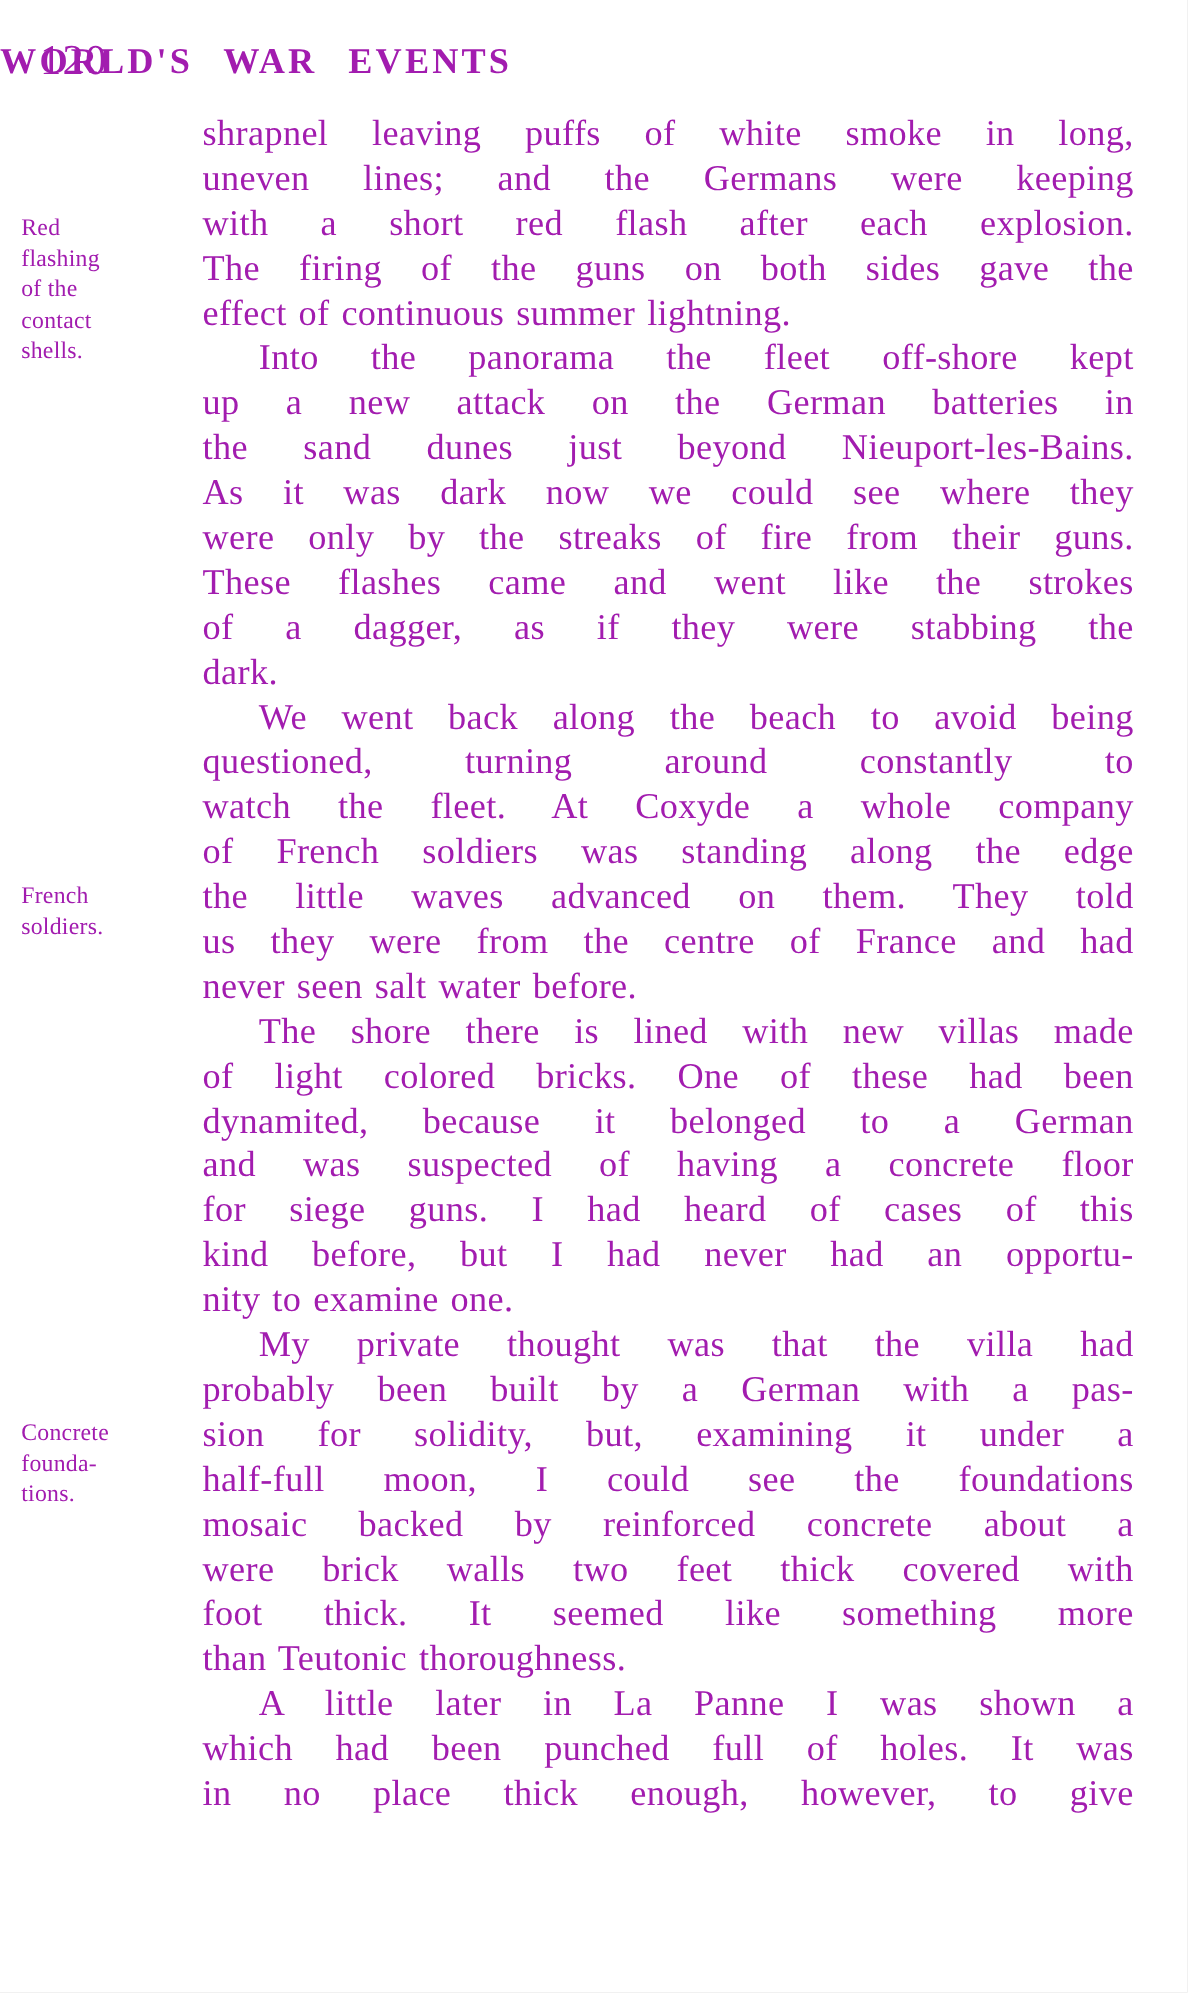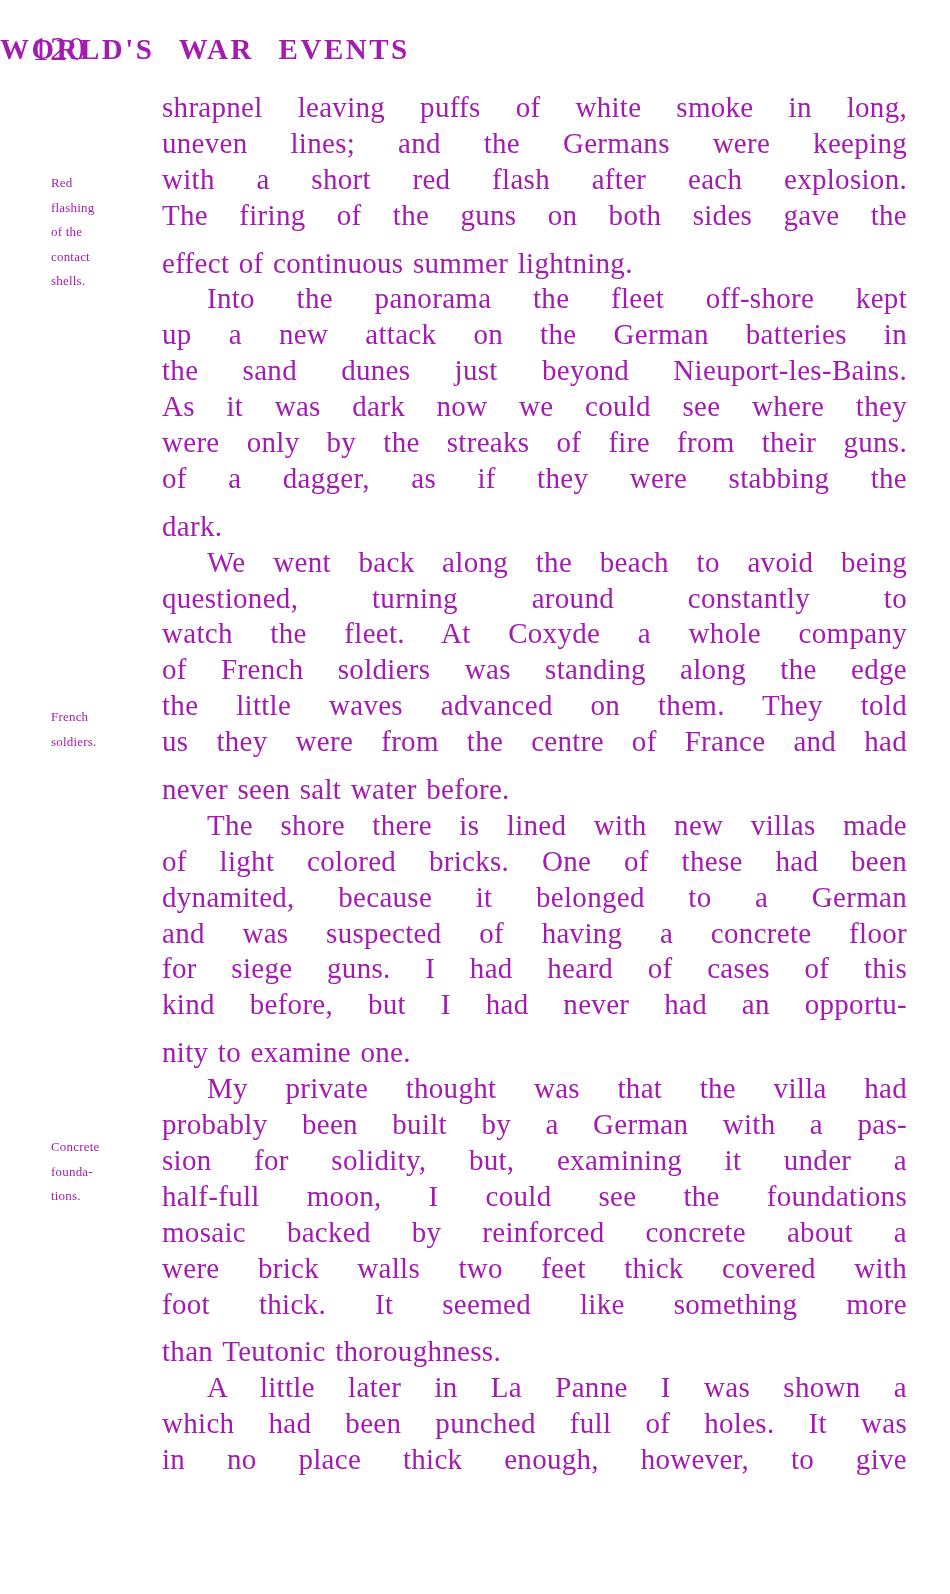--- a/index.html
+++ b/index.html
@@ -36,23 +36,23 @@
     text-align: left;
     font-size: 29px;
     line-height: 42px;
     font-weight: 700;
     letter-spacing: 2.5px;
     word-spacing: 15px;
   }
   
   .mnote {
     position: absolute;
-    left: 51px;
+    left: 17px;
     width: 125px;
-    font-size: 13px;
+    font-size: 19px;
     line-height: 24.5px;
     letter-spacing: 0.2px;
   }
   
   .bodycol {
     position: absolute;
     left: 162px;
     top: 90px;
     width: 745px;
     font-size: 29px;
@@ -63,21 +63,20 @@
   }
   .line {
     height: 35.9px;
     text-align: justify;
     text-align-last: justify;
     white-space: nowrap;
   }
   .line.left {
     text-align: right;
     text-align-last: left;
-    margin-top: 12px;
   }
   .line.indent {
     text-indent: 45px;
   }
 </style>
 </head>
 <body>
 
 <div class="page">
   <div class="header">
@@ -108,20 +107,21 @@
       <div class="line">shrapnel leaving puffs of white smoke in long,</div>
       <div class="line">uneven lines; and the Germans were keeping</div>
       <div class="line">with a short red flash after each explosion.</div>
       <div class="line">The firing of the guns on both sides gave the</div>
       <div class="line left">effect of continuous summer lightning.</div>
       <div class="line indent">Into the panorama the fleet off-shore kept</div>
       <div class="line">up a new attack on the German batteries in</div>
       <div class="line">the sand dunes just beyond Nieuport-les-Bains.</div>
       <div class="line">As it was dark now we could see where they</div>
       <div class="line">were only by the streaks of fire from their guns.</div>
+      <div class="line">These flashes came and went like the strokes</div>
       <div class="line">of a dagger, as if they were stabbing the</div>
       <div class="line left">dark.</div>
       <div class="line indent">We went back along the beach to avoid being</div>
       <div class="line">questioned, turning around constantly to</div>
       <div class="line">watch the fleet.  At Coxyde a whole company</div>
       <div class="line">of French soldiers was standing along the edge</div>
       <div class="line">the little waves advanced on them.  They told</div>
       <div class="line">us they were from the centre of France and had</div>
       <div class="line left">never seen salt water before.</div>
       <div class="line indent">The shore there is lined with new villas made</div>

